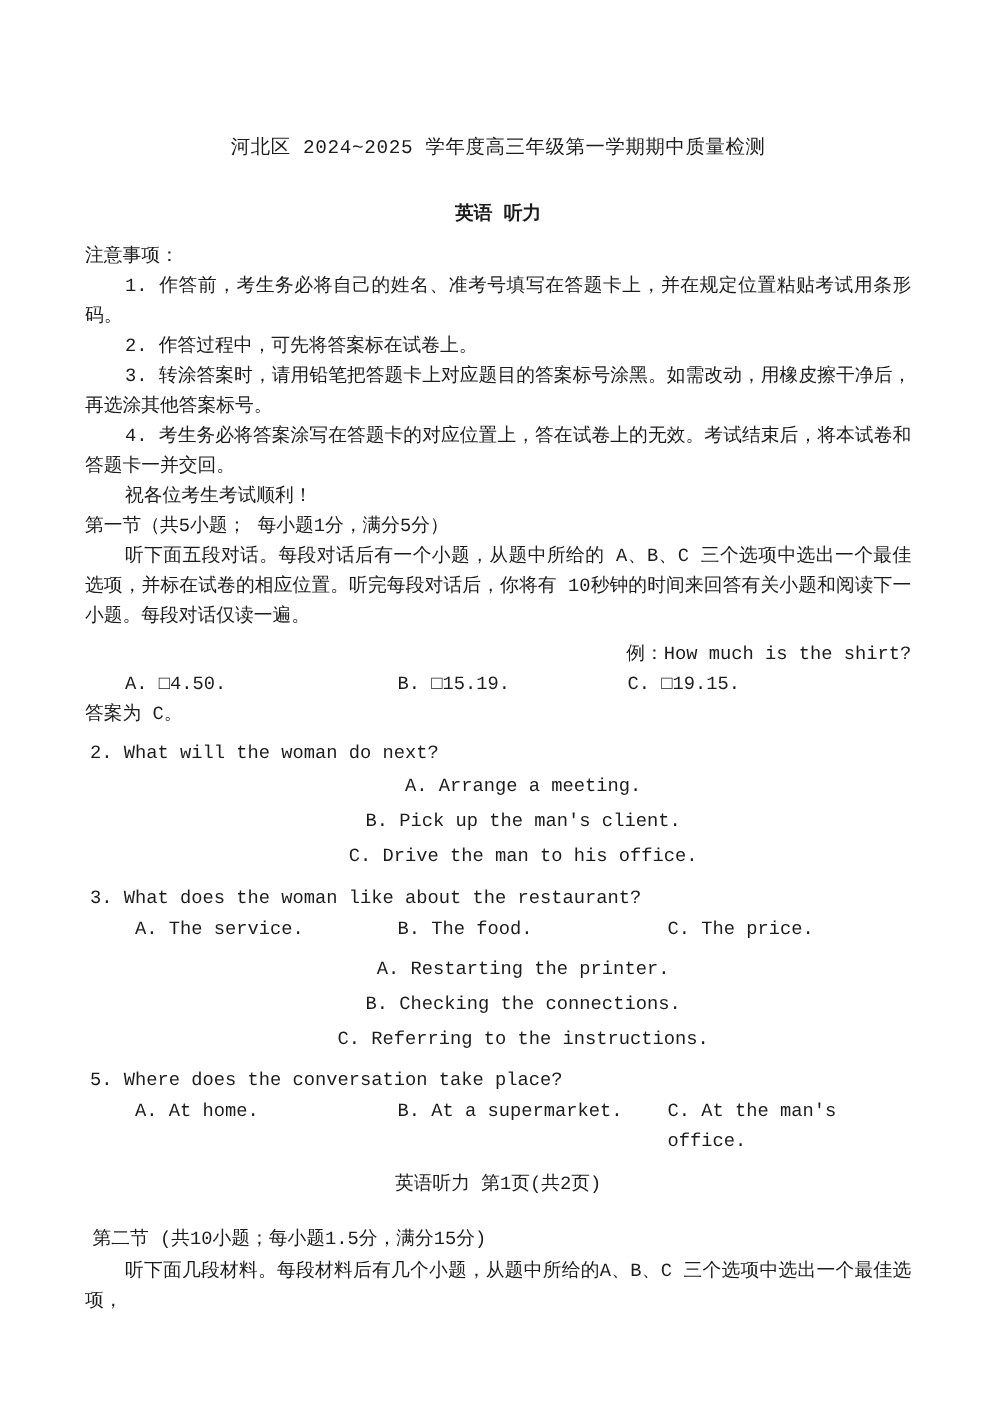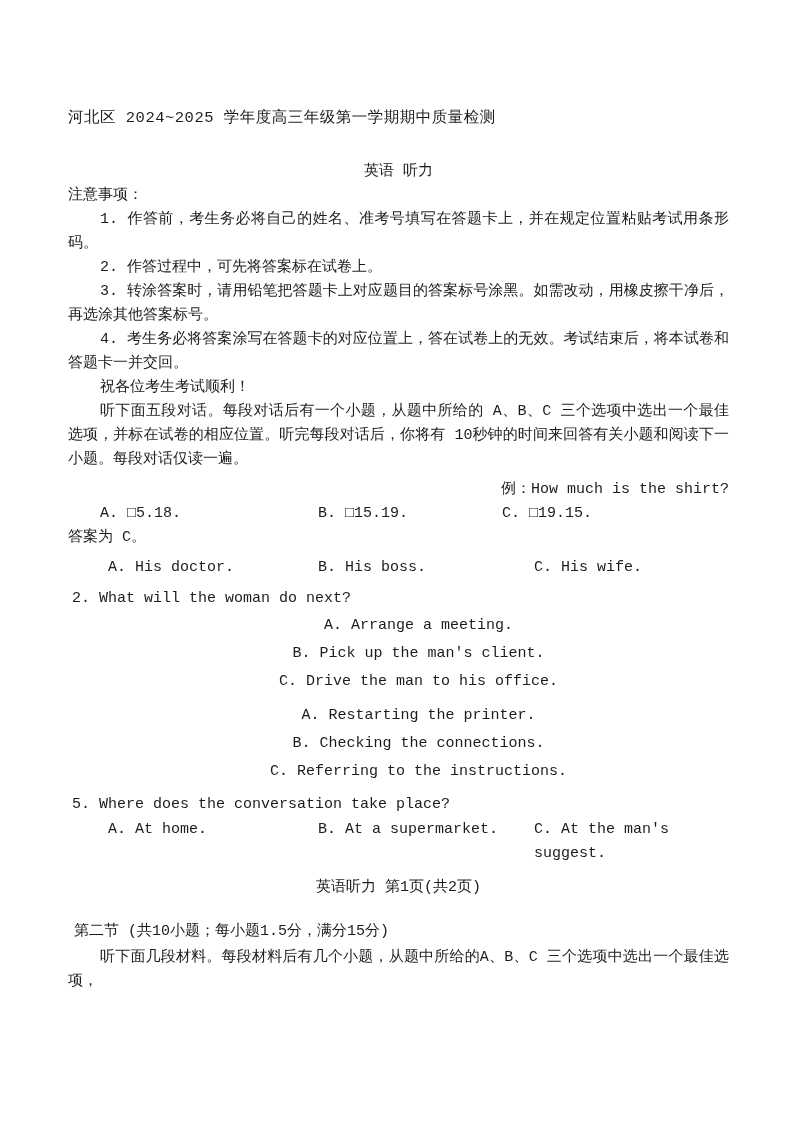--- a/index.html
+++ b/index.html
@@ -8,24 +8,24 @@
     width: 793px;
     height: 1121px;
     overflow: hidden;
     font-family: "Liberation Mono", "DejaVu Sans Mono", monospace;
     font-size: 15px;
     color: #1c1c1c;
     -webkit-font-smoothing: antialiased;
   }
   .page { padding: 106px 64px 0 68px; }
 
-  .title { text-align: left; line-height: 24px; font-size: 15.5px; letter-spacing: 0.5px; }
-  .subject { text-align: center; line-height: 24px; margin-top: 30px; }
+  .title { text-align: center; line-height: 24px; font-size: 15.5px; letter-spacing: 0.5px; }
+  .subject { text-align: center; line-height: 24px; margin-top: 30px; font-weight: bold; }
 
-  .notices { }
+  .notices { margin-top: 10px; }
   p, .line { line-height: 24px; text-align: justify; }
   .indent { text-indent: 32px; }
 
   .sec-header { line-height: 24px; margin-top: 0; }
   .intro { line-height: 24px; }
 
   .example { margin-top: 6px; }
   .example-q { line-height: 24px; text-align: right; }
   .opts-row {
     display: grid;
@@ -58,64 +58,68 @@
   <div class="notices">
     <div class="line">注意事项：</div>
     <p class="indent">1.  作答前，考生务必将自己的姓名、准考号填写在答题卡上，并在规定位置粘贴考试用条形码。</p>
     <p class="indent">2.  作答过程中，可先将答案标在试卷上。</p>
     <p class="indent">3.  转涂答案时，请用铅笔把答题卡上对应题目的答案标号涂黑。如需改动，用橡皮擦干净后，再选涂其他答案标号。</p>
     <p class="indent">4.  考生务必将答案涂写在答题卡的对应位置上，答在试卷上的无效。考试结束后，将本试卷和答题卡一并交回。</p>
     <p class="indent">祝各位考生考试顺利！</p>
   </div>
 
   <div>
+    <div class="sec-header">第一节（共5小题；  每小题1分，满分5分）</div>
     <p class="indent intro">听下面五段对话。每段对话后有一个小题，从题中所给的 A、B、C 三个选项中选出一个最佳选项，并标在试卷的相应位置。听完每段对话后，你将有 10秒钟的时间来回答有关小题和阅读下一小题。每段对话仅读一遍。</p>
 
     <div class="example">
       <p class="example-q">例：How much is the shirt?</p>
       <div class="opts-row example-cols">
-        <span>A. □5.18.</span>
+        <span>A. □4.50.</span>
         <span>B. □15.19.</span>
         <span>C. □19.15.</span>
       </div>
       <p class="answer-line">答案为 C。</p>
     </div>
 
     <div class="question">
-      <div class="opts-row q-cols">
-        <span>A. His doctor.</span>
-        <span>B. His boss.</span>
-        <span>C. His wife.</span>
-      </div>
     </div>
 
     <div class="question">
       <p class="q-text">2. What will the woman do next?</p>
       <div class="opts-stack">
         <p>A. Arrange a meeting.</p>
         <p>B. Pick up the man's client.</p>
         <p>C. Drive the man to his office.</p>
       </div>
     </div>
 
+    <div class="question">
+      <p class="q-text">3. What does the woman like about the restaurant?</p>
+      <div class="opts-row q-cols">
+        <span>A. The service.</span>
+        <span>B. The food.</span>
+        <span>C. The price.</span>
+      </div>
+    </div>
 
     <div class="question">
       <div class="opts-stack">
         <p>A. Restarting the printer.</p>
         <p>B. Checking the connections.</p>
         <p>C. Referring to the instructions.</p>
       </div>
     </div>
 
     <div class="question">
       <p class="q-text">5. Where does the conversation take place?</p>
       <div class="opts-row q-cols">
         <span>A. At home.</span>
         <span>B. At a supermarket.</span>
-        <span>C. At the man's suggest.</span>
+        <span>C. At the man's office.</span>
       </div>
     </div>
   </div>
 
   <div class="footer">英语听力  第1页(共2页)</div>
 
   <div class="section2">
     <div class="sec2-header">第二节 (共10小题；每小题1.5分，满分15分)</div>
     <p class="indent sec2-intro">听下面几段材料。每段材料后有几个小题，从题中所给的A、B、C 三个选项中选出一个最佳选项，</p>
   </div>

